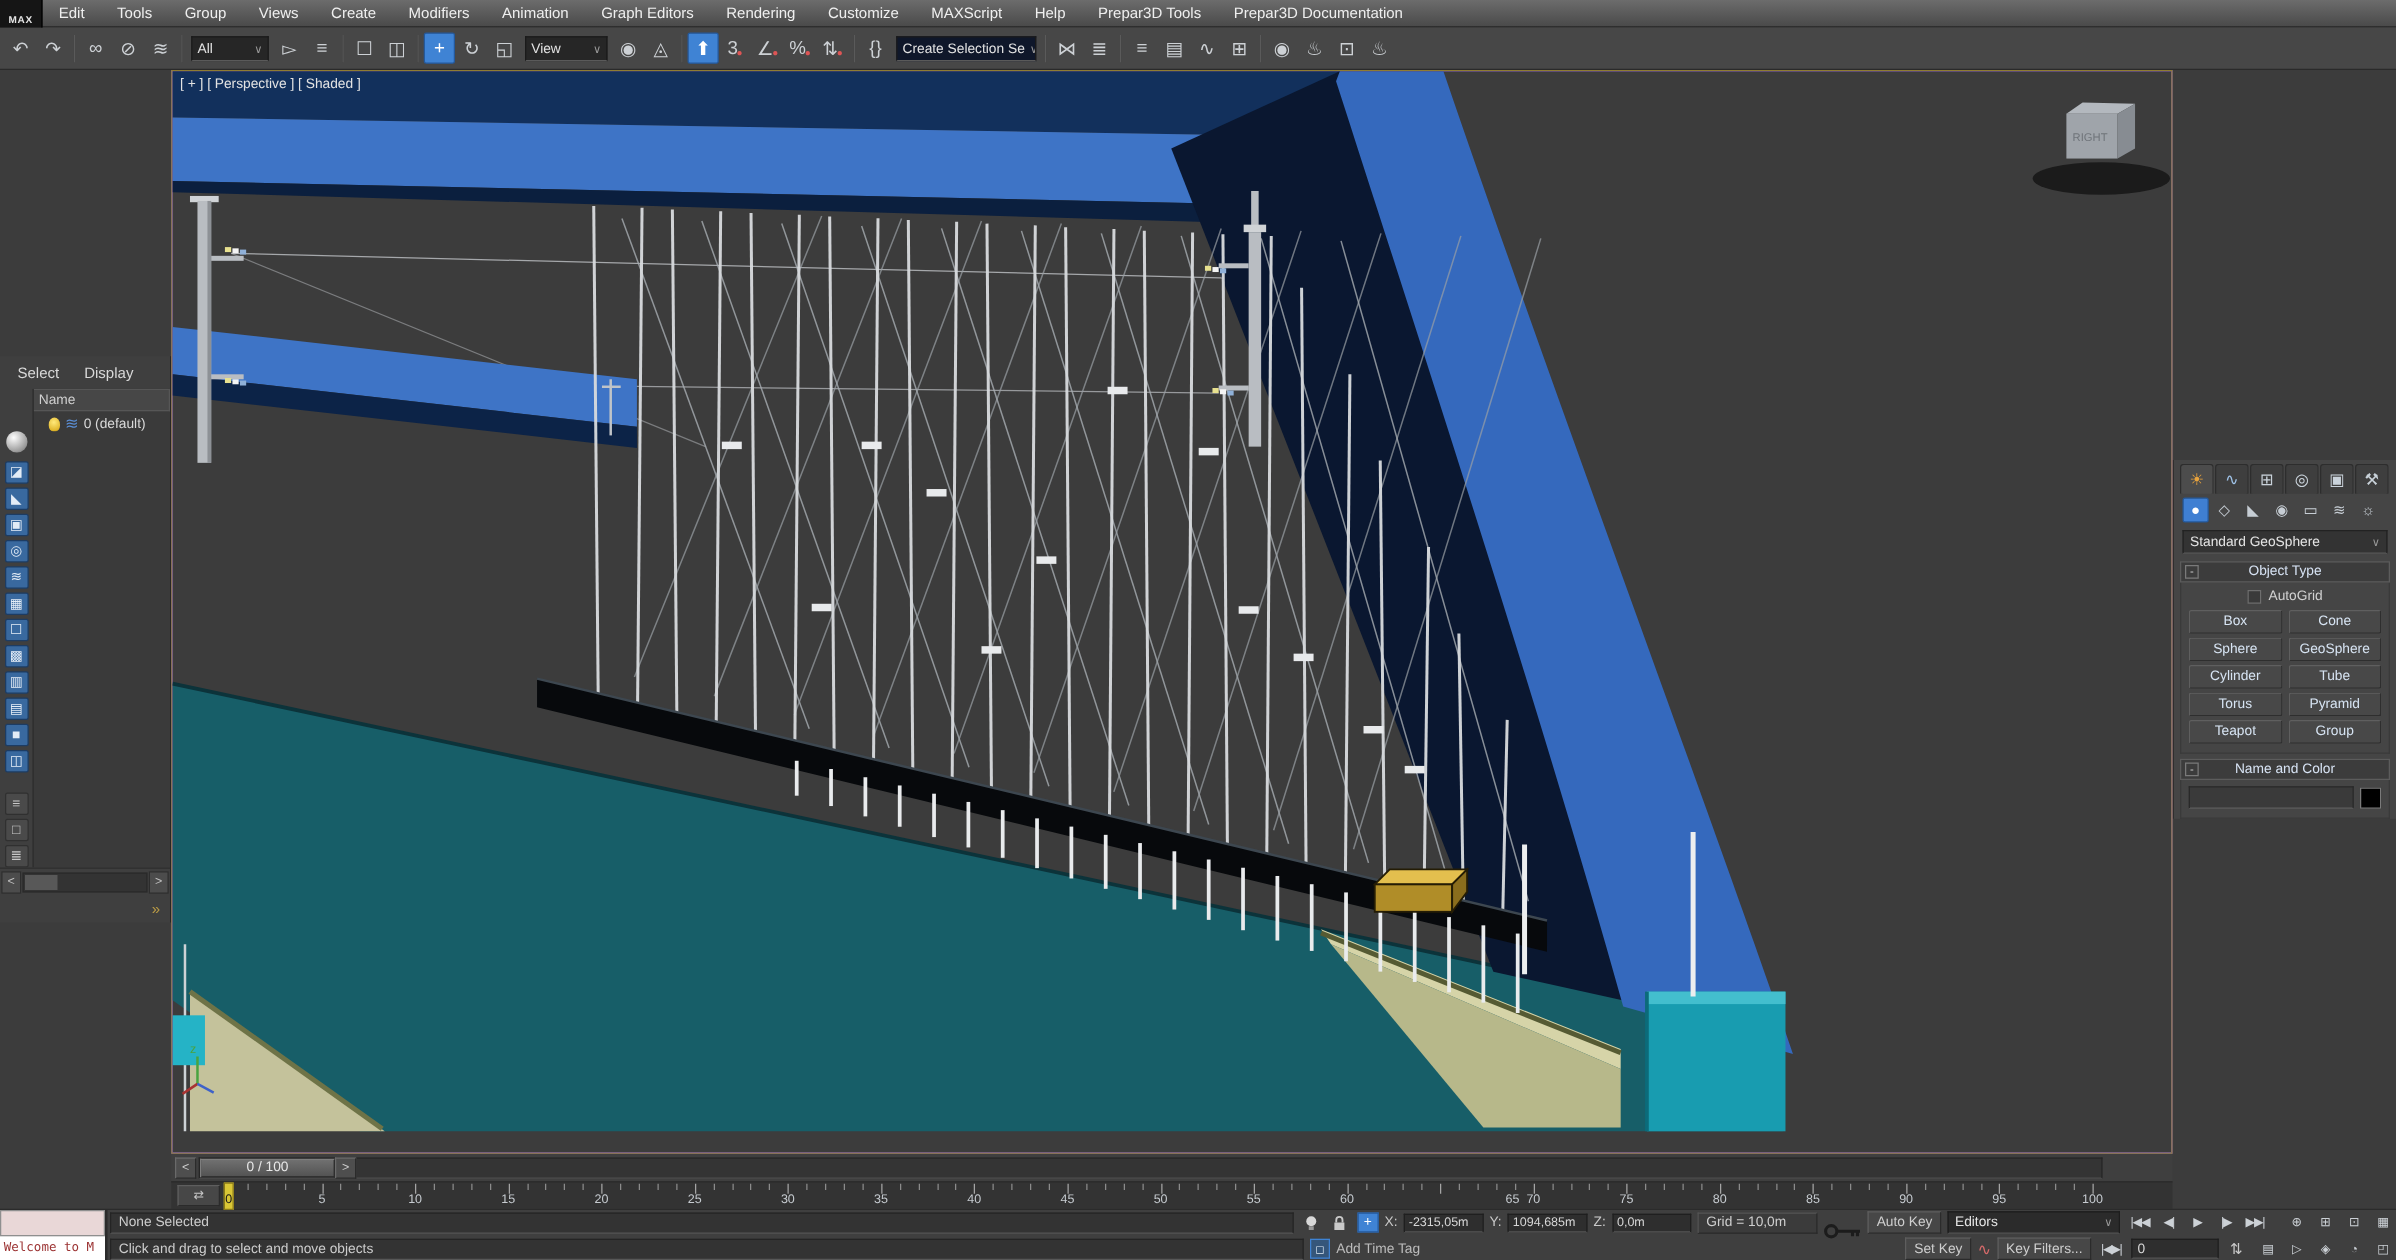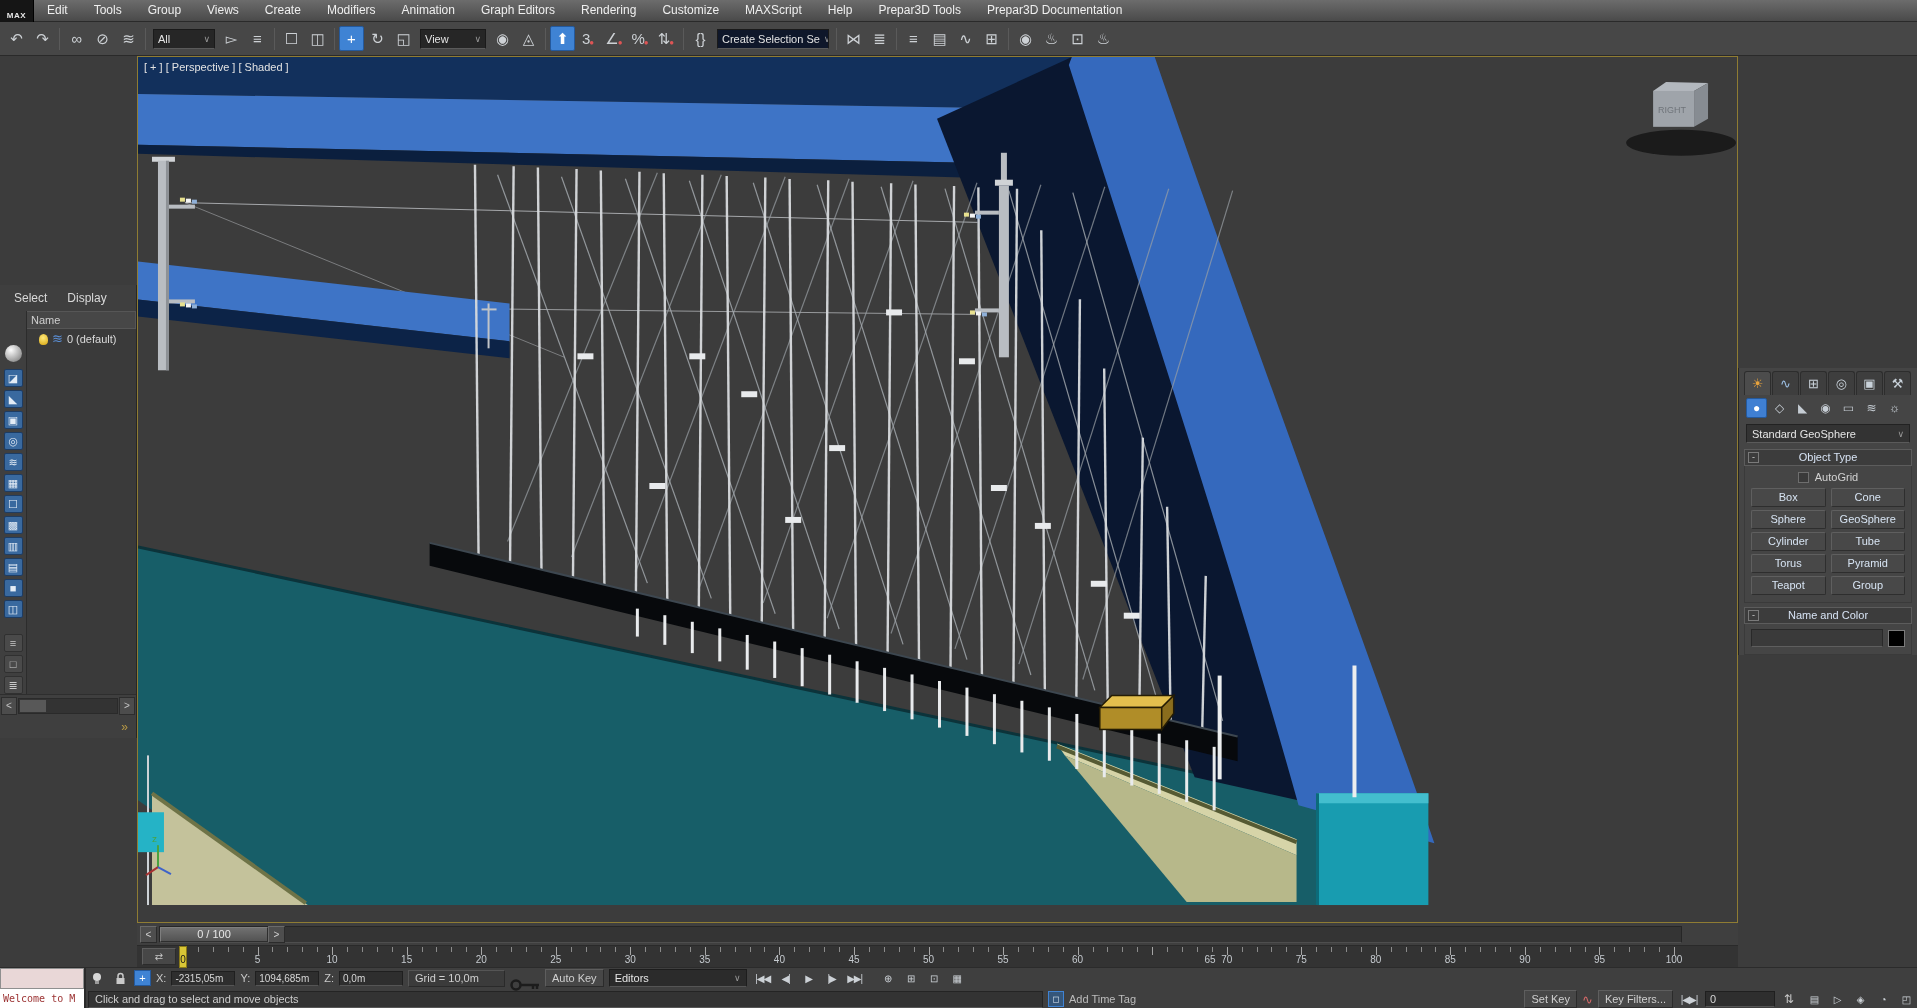--- a/index.html
+++ b/index.html
@@ -670,20 +670,21 @@
   </div>
 </div>
 
 <div id="statusbar">
   <div id="listener">
     <div id="listener-pink"></div>
     <div id="listener-white">Welcome to M</div>
   </div>
 
   <div class="srow" id="status1">
+    <div class="sunken" id="selection-status">None Selected</div>
     <span class="mini-icon">
       <svg width="10" height="13" viewBox="0 0 10 13">
           <circle cx="5" cy="5" r="4" fill="#d8d8d8"></circle>
           <rect x="3" y="9" width="4" height="3" fill="#9a9a9a"></rect>
         </svg>
     </span>
     <span class="mini-icon">
       <svg width="11" height="13" viewBox="0 0 11 13">
           <path d="M3,6 V4 a2.5,2.5 0 0 1 5,0 V6" fill="none" stroke="#c9c9c9" stroke-width="1.5"></path>
           <rect x="1.5" y="6" width="8" height="6" fill="#c9c9c9"></rect>

